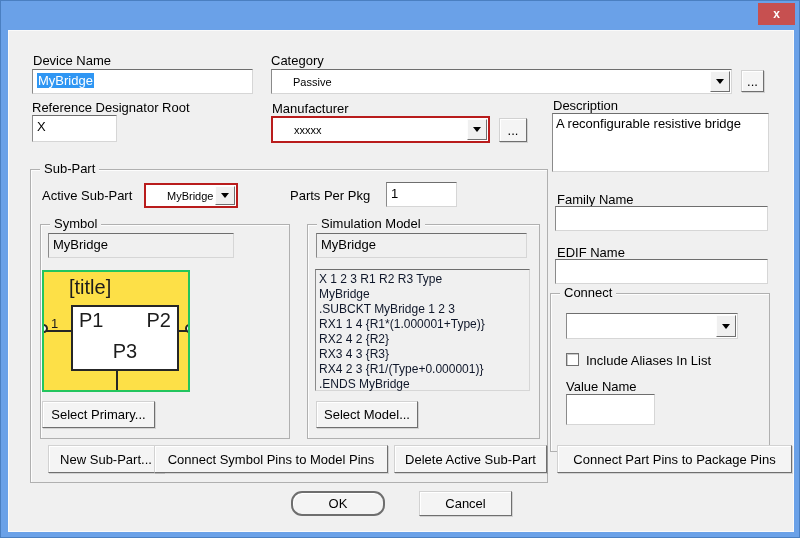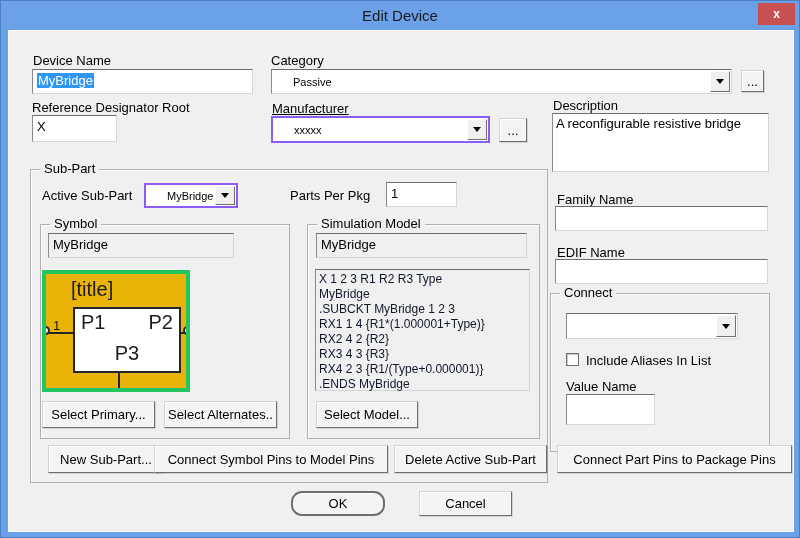--- a/index.html
+++ b/index.html
@@ -37,21 +37,21 @@
   .sunken {
     position: absolute; background: #fff;
     border: 1px solid; border-color: #6e6e6e #d6d6d6 #d6d6d6 #8a8a8a;
   }
   .grayfield { background: #f0f0f0; }
 
   .txtval { position: absolute; left: 4px; top: 3px; font-size: 13px; white-space: nowrap; }
   .selected-text { background: #2f96f3; color: #fff; padding: 0 1px; }
 
   .combo { position: absolute; background: #fff; border: 1px solid; border-color: #6e6e6e #d6d6d6 #d6d6d6 #8a8a8a; }
-  .combo.focused { border: 2px solid #8b5cf6; }
+  .combo.focused { border: 2px solid #b91c1c; }
   .combo-value { position: absolute; left: 21px; top: 50%; transform: translateY(-50%); font-size: 11px; white-space: nowrap; }
   .combo-btn {
     position: absolute; right: 1px; top: 1px; bottom: 1px; width: 20px;
     background: #f0f0f0;
     border: 1px solid; border-color: #fdfdfd #6f6f6f #6f6f6f #fdfdfd;
     display: flex; align-items: center; justify-content: center;
   }
   .tri { width: 0; height: 0; border-left: 4px solid transparent; border-right: 4px solid transparent; border-top: 5px solid #000; }
 
   .btn {
@@ -68,43 +68,40 @@
   .group-label {
     position: absolute; top: -8px; left: 9px;
     background: #f0f0f0; padding: 0 4px; font-size: 13px; line-height: 14px; white-space: nowrap;
   }
 
   .checkbox {
     position: absolute; width: 13px; height: 13px; background: #fff;
     border: 1px solid #707070; box-shadow: inset 1px 1px 0 #c9c9c9;
   }
 
-  .preview { position: absolute; background: #eab308; border: 4px solid #22c55e; overflow: hidden; }
+  .preview { position: absolute; background: #fde047; border: 2px solid #22c55e; overflow: hidden; }
   .preview-title { position: absolute; left: 25px; top: 4px; font-size: 20px; color: #1c1c1c; }
   .inner-box { position: absolute; left: 27px; top: 33px; width: 108px; height: 66px; border: 2px solid #262626; background: #fff; }
   .pin-big { position: absolute; font-size: 20px; color: #1c1c1c; }
   .wire { position: absolute; background: #262626; }
   .pin-dot { position: absolute; width: 9px; height: 9px; border: 2px solid #262626; border-radius: 50%; background: #fff; }
   .pin-num { position: absolute; font-size: 13px; color: #1c1c1c; }
 
   .model-text {
     position: absolute; left: 3px; top: 2px; right: 2px;
     font-family: "Liberation Sans", sans-serif;
     font-size: 12px; line-height: 15px; white-space: pre; color: #0f172a;
   }
   .desc-text { position: absolute; left: 3px; top: 2px; font-size: 13px; }
 </style>
 </head>
 <body>
 
 <div class="window">
 
-  <div class="titlebar">
-    <span class="title-text">Edit Device</span>
-  </div>
   <div class="close-btn">x</div>
 
   <div class="content">
 
     <span class="lbl" style="left:24px; top:22px;">Device Name</span>
     <div class="sunken" style="left:23px; top:38px; width:221px; height:25px;">
       <span class="txtval"><span class="selected-text">MyBridge</span></span>
     </div>
 
     <span class="lbl" style="left:262px; top:22px;">Category</span>
@@ -114,21 +111,21 @@
           <span class="tri"></span>
         </span>
     </div>
     <div class="btn" style="left:732px; top:39px; width:23px; height:22px;">...</div>
 
     <span class="lbl" style="left:23px; top:69px;">Reference Designator Root</span>
     <div class="sunken" style="left:23px; top:84px; width:85px; height:27px;">
       <span class="txtval">X</span>
     </div>
 
-    <span class="lbl" style="left:263px; top:70px;text-decoration:underline;">Manufacturer</span>
+    <span class="lbl" style="left:263px; top:70px;">Manufacturer</span>
     <div class="combo focused" style="left:262px; top:85px; width:219px; height:27px;">
       <span class="combo-value">xxxxx</span>
       <span class="combo-btn">
           <span class="tri"></span>
         </span>
     </div>
     <div class="btn" style="left:490px; top:87px; width:28px; height:24px;">...</div>
 
     <span class="lbl" style="left:544px; top:67px;">Description</span>
     <div class="sunken" style="left:543px; top:82px; width:217px; height:59px;">
@@ -167,21 +164,20 @@
       <span class="pin-dot" style="right:-6px; top:52px;"></span>
       <span class="pin-num" style="left:7px; top:44px;">1</span>
       <div class="inner-box">
         <span class="pin-big" style="left:6px; top:2px;">P1</span>
         <span class="pin-big" style="right:6px; top:2px;">P2</span>
         <span class="pin-big" style="left:0; right:0; top:33px; text-align:center;">P3</span>
       </div>
     </div>
 
     <div class="btn" style="left:33px; top:370px; width:113px; height:27px;">Select Primary...</div>
-    <div class="btn" style="left:155px; top:370px; width:113px; height:27px;">Select Alternates..</div>
 
     <div class="group" style="left:298px; top:193px; width:233px; height:215px;">
       <span class="group-label">Simulation Model</span>
     </div>
     <div class="sunken grayfield" style="left:307px; top:202px; width:211px; height:25px;">
       <span class="txtval">MyBridge</span>
     </div>
     <div class="sunken grayfield" style="left:306px; top:238px; width:215px; height:122px;">
       <pre class="model-text">X 1 2 3 R1 R2 R3 Type
 MyBridge

